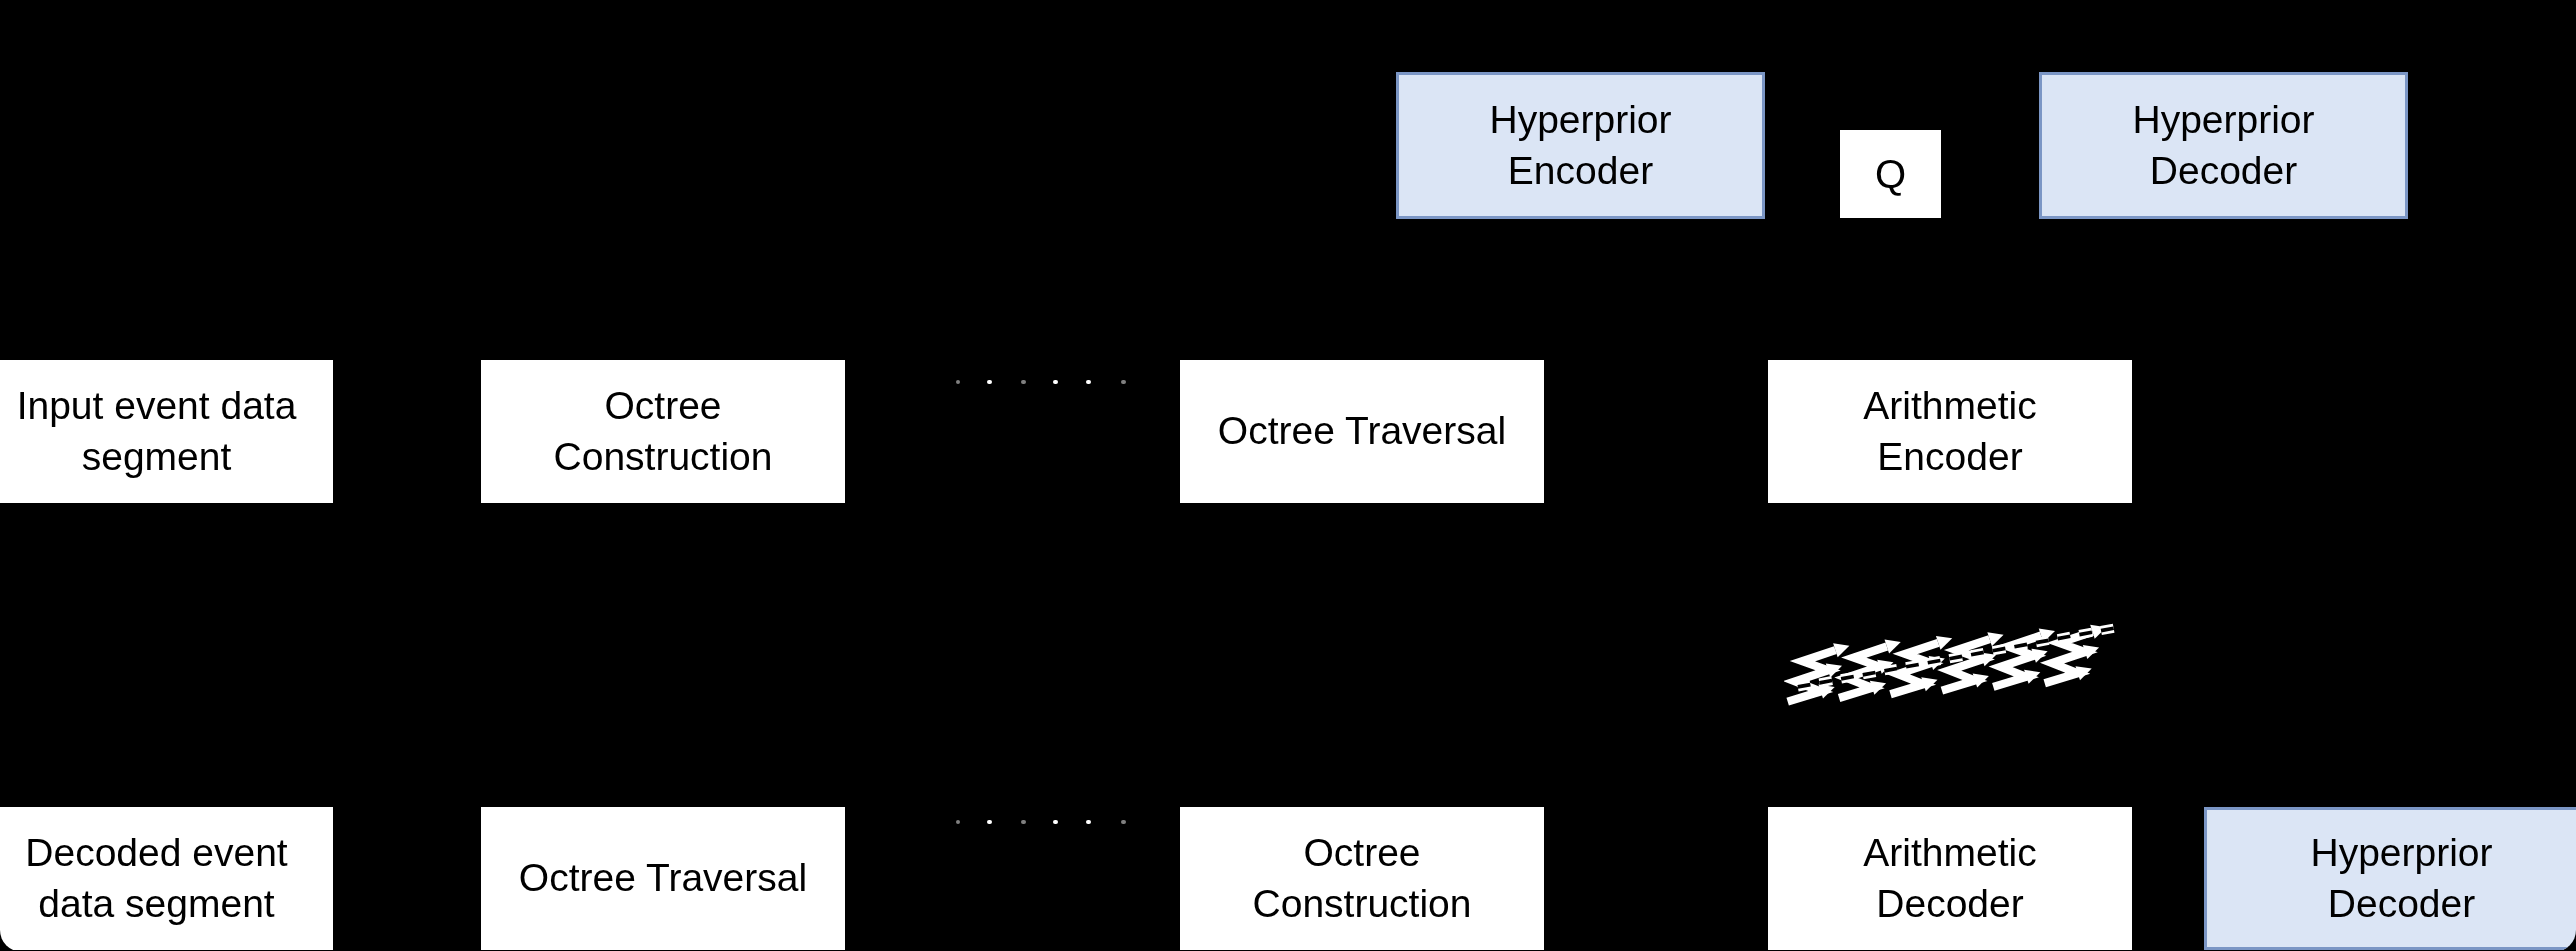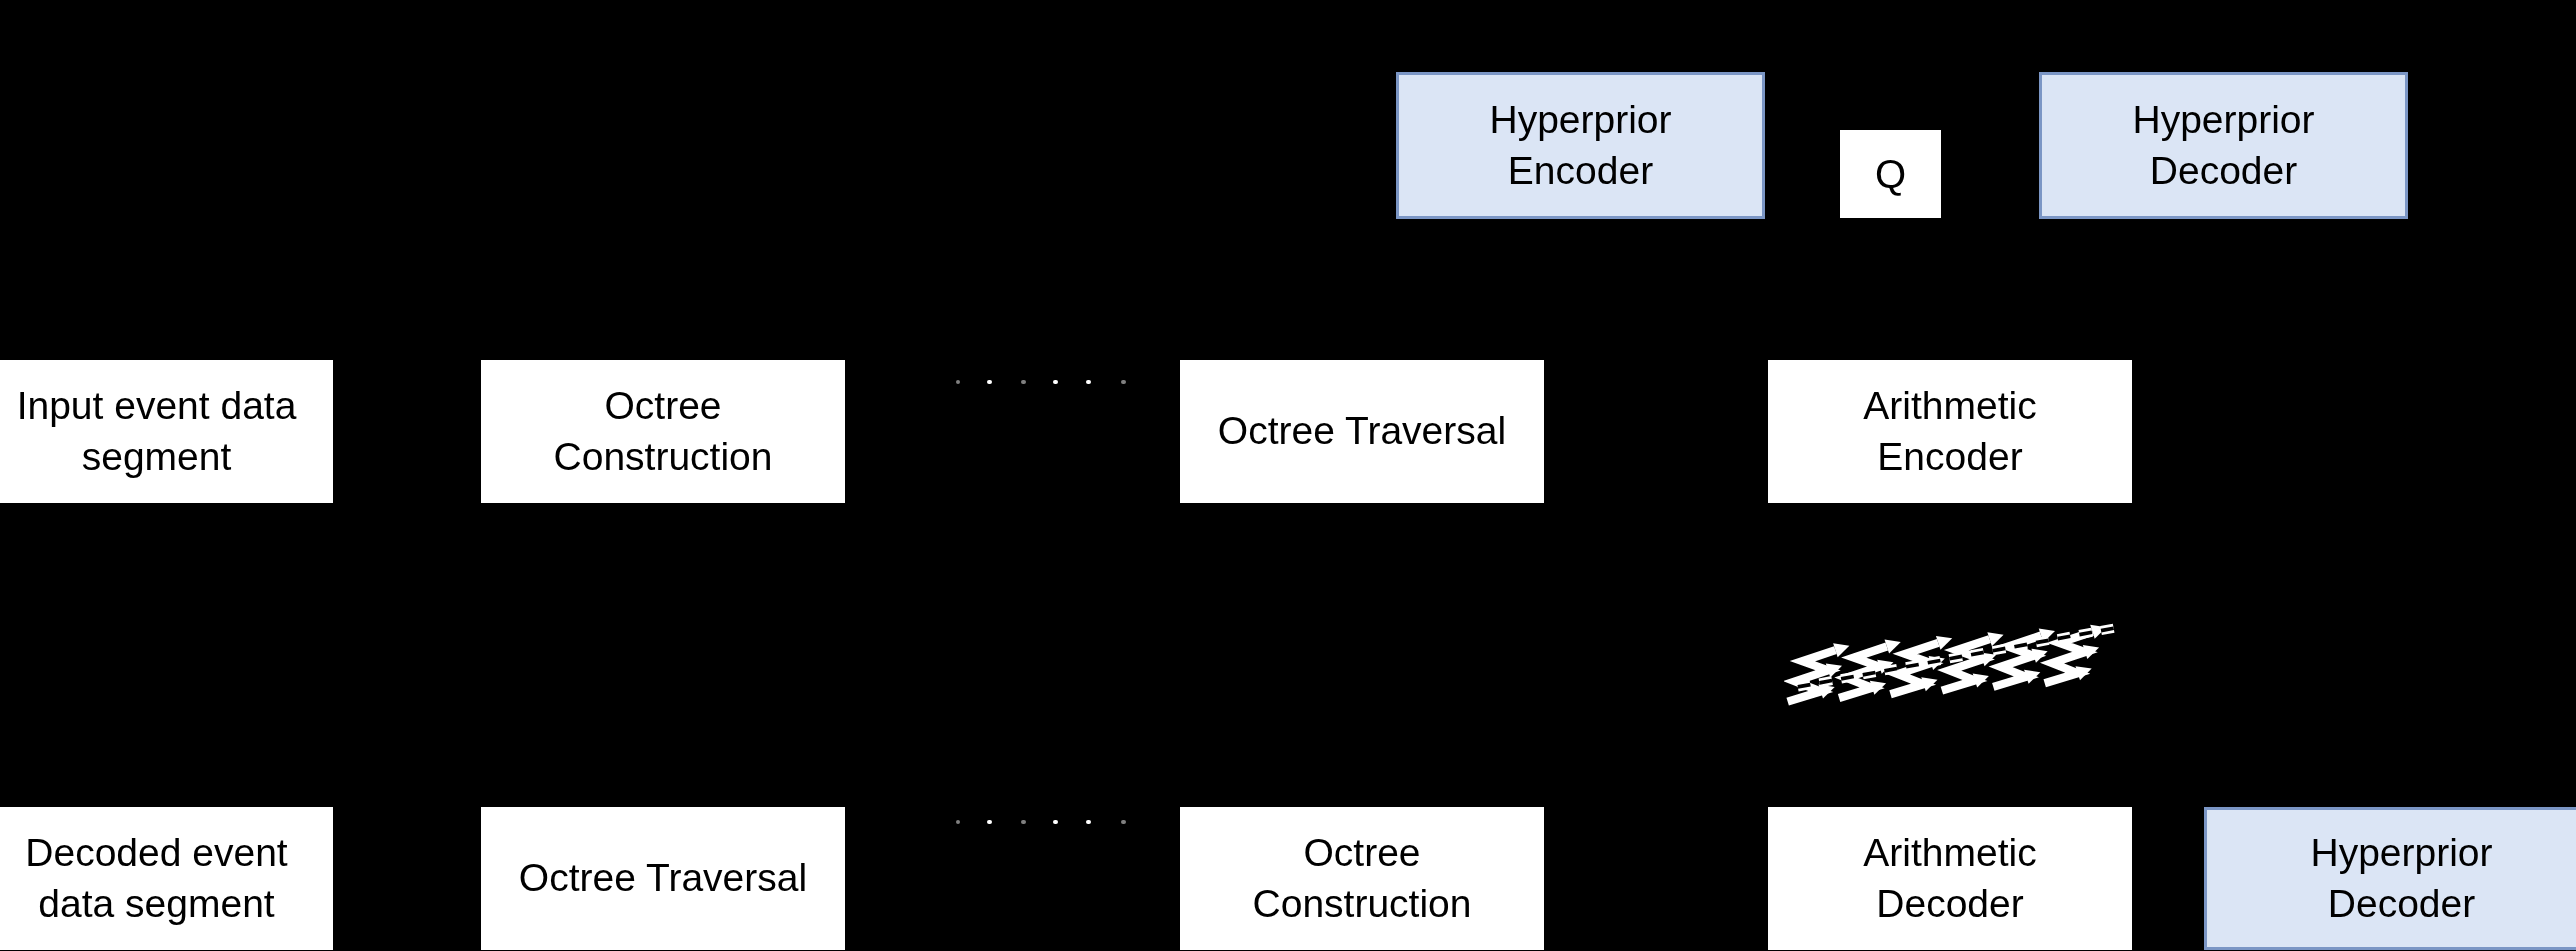--- a/index.html
+++ b/index.html
@@ -2,20 +2,21 @@
 <html style="font-size:14.7px"><head>
 <meta charset="utf-8">
 <style>
   html,body{margin:0;padding:0;background:#000;}
   #stage{
     position:relative;
     width:2576px;height:952px;
     background:#000;
     overflow:hidden;
     font-family:"Liberation Sans",sans-serif;
+    border-radius:22px;
   }
   .node{
     position:absolute;
     box-sizing:border-box;
     display:flex;align-items:center;justify-content:center;
     text-align:center;
     background:#ffffff;
     color:#000000;
     font-size:39px;line-height:1.3;
     white-space:pre-line;

